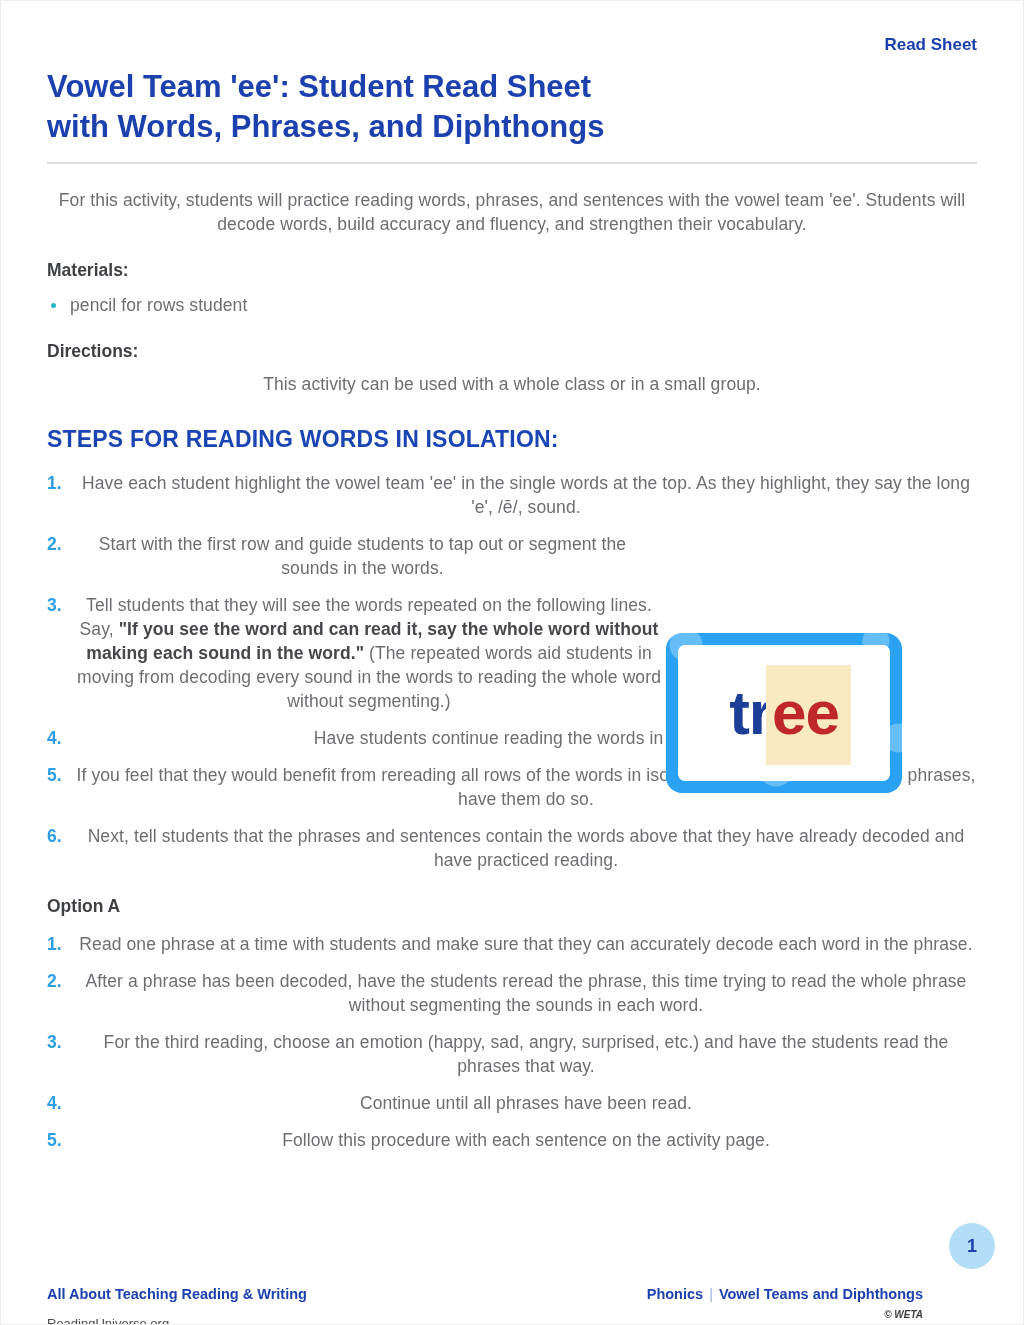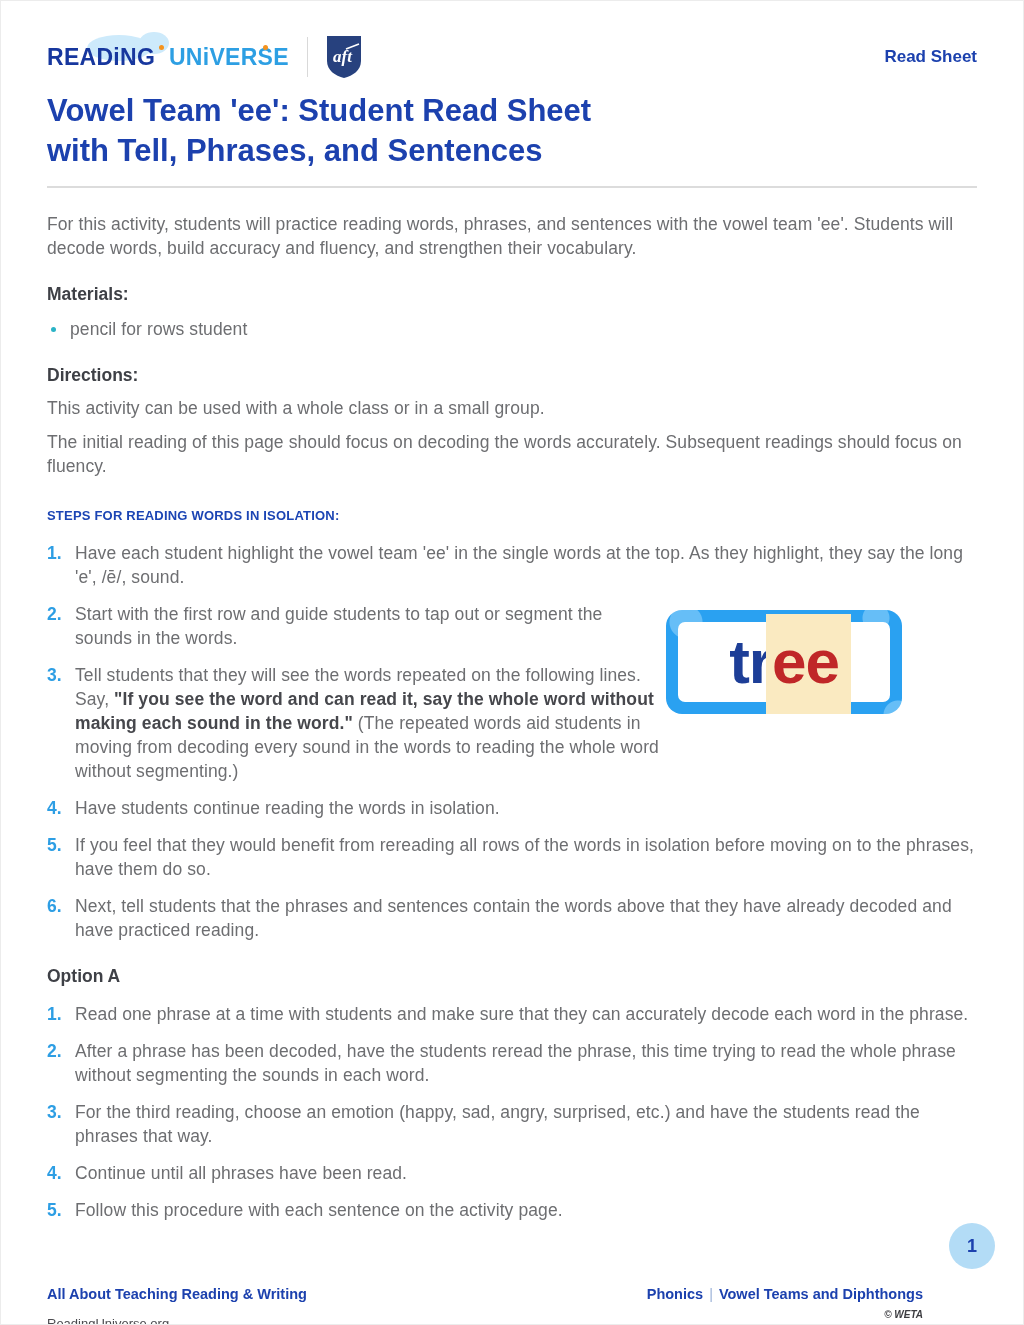--- a/index.html
+++ b/index.html
@@ -25,40 +25,40 @@
   .idot.d2 { left:216px; top:1px; }
   .logo-divider { width:1px; height:40px; background:#d9d9d9; margin:0 18px; }
   .aft-shield { width:36px; height:44px; }
   .read-sheet { margin-left:auto; color:#1c41ae; font-weight:700; font-size:17px; }
 
   
   .title { margin-top:12px; text-align:left; color:#1c41ae; font-weight:700; font-size:31px; line-height:40px; }
   .rule { margin-top:15px; border-top:2px solid #dcdcdc; }
 
   
-  .body-text { color:#6d6e71; font-size:17.5px; line-height:24px; letter-spacing:.1px; }
+  .body-text { color:#6d6e71; font-size:17.5px; line-height:24px; letter-spacing:.1px;text-align:center; }
   .intro { margin-top:24px; }
   .sub-head { margin-top:24px; color:#3e4046; font-weight:700; font-size:17.5px; }
   .bullets { list-style:none; margin-top:6px; }
   .bullets li { display:flex; margin-top:12px; }
   .bullet-dot { width:5px; height:5px; border-radius:50%; background:#2ab3c6; margin:10px 14px 0 4px; flex-shrink:0; }
   .dir-p { margin-top:10px; }
-  .blue-head { margin-top:30px; color:#1c45b4; font-weight:700; font-size:13px; letter-spacing:.2px; }
+  .blue-head { margin-top:30px; color:#1c45b4; font-weight:700; font-size:23px; letter-spacing:.2px; }
 
   ol.steps { list-style:none; margin-top:18px; }
   ol.steps li { display:flex; margin-bottom:13px; }
   ol.steps .num { width:28px; flex-shrink:0; color:#2d9ee4; font-weight:700; font-size:17.5px; line-height:24px; }
   ol.steps .li-text { flex:1; }
   .li-text.narrow-a { max-width:575px; }
   .li-text.narrow-b { max-width:588px; }
   .bold-say { color:#46474c; font-weight:700; }
 
   
   .tree-card {
-    position:absolute; left:665px; top:609px; width:236px; height:104px;
+    position:absolute; left:665px; top:632px; width:236px; height:160px;
     border-radius:16px;
     background:
       radial-gradient(circle at 20px 12px, #66bef7 0 16px, rgba(0,0,0,0) 17px),
       radial-gradient(circle at 210px 8px,  #66bef7 0 13px, rgba(0,0,0,0) 14px),
       radial-gradient(circle at 110px 136px,#66bef7 0 17px, rgba(0,0,0,0) 18px),
       radial-gradient(circle at 232px 105px,#66bef7 0 14px, rgba(0,0,0,0) 15px),
       #2aa1f1;
   }
   .tree-inner {
     position:absolute; left:12px; top:12px; right:12px; bottom:12px;
@@ -87,58 +87,41 @@
     color:#1c41ae; font-weight:700; font-size:18px;
   }
 </style>
 </head>
 <body>
 
 <div class="page">
   <div class="content">
 
     <div class="header">
-      <div class="logo-group">
-        <div class="logo-words">
-          <span class="cloud c1"></span>
-          <span class="cloud c2"></span>
-          <span class="logo-w1">READiNG</span>
-          <span class="logo-w2">UNiVERSE</span>
-          <span class="idot d1"></span>
-          <span class="idot d2"></span>
-        </div>
-        <div class="logo-divider"></div>
-        <svg class="aft-shield" viewBox="0 0 36 44">
-          <path d="M1 1 H35 V26 C35 35 27 41 18 43 C9 41 1 35 1 26 Z" fill="#27417e"></path>
-          <line x1="20" y1="14" x2="33" y2="9" stroke="#ffffff" stroke-width="1.6"></line>
-          <text x="7" y="27" font-family="Liberation Serif, serif" font-style="italic" font-weight="700" font-size="17" fill="#ffffff">aft</text>
-        </svg>
-      </div>
       <div class="read-sheet">Read Sheet</div>
     </div>
 
     <h1 class="title">
       <span>Vowel Team 'ee': Student Read Sheet</span><br>
-      <span>with Tell, Phrases, and Sentences</span>
+      <span>with Words, Phrases, and Diphthongs</span>
     </h1>
     <div class="rule"></div>
 
     <p class="body-text intro">For this activity, students will practice reading words, phrases, and sentences with the vowel team 'ee'. Students will decode words, build accuracy and fluency, and strengthen their vocabulary.</p>
 
     <div class="sub-head">Materials:</div>
     <ul class="bullets">
       <li>
         <span class="bullet-dot"></span>
         <span class="body-text">pencil for rows student</span>
       </li>
     </ul>
 
     <div class="sub-head">Directions:</div>
     <p class="body-text dir-p">This activity can be used with a whole class or in a small group.</p>
-    <p class="body-text dir-p">The initial reading of this page should focus on decoding the words accurately. Subsequent readings should focus on fluency.</p>
 
     <div class="blue-head">STEPS FOR READING WORDS IN ISOLATION:</div>
     <ol class="steps">
       <li>
         <span class="num">1.</span>
         <div class="li-text body-text">Have each student highlight the vowel team 'ee' in the single words at the top. As they highlight, they say the long 'e', /ē/, sound.</div>
       </li>
       <li>
         <span class="num">2.</span>
         <div class="li-text body-text narrow-a">Start with the first row and guide students to tap out or segment the sounds in the words.</div>

